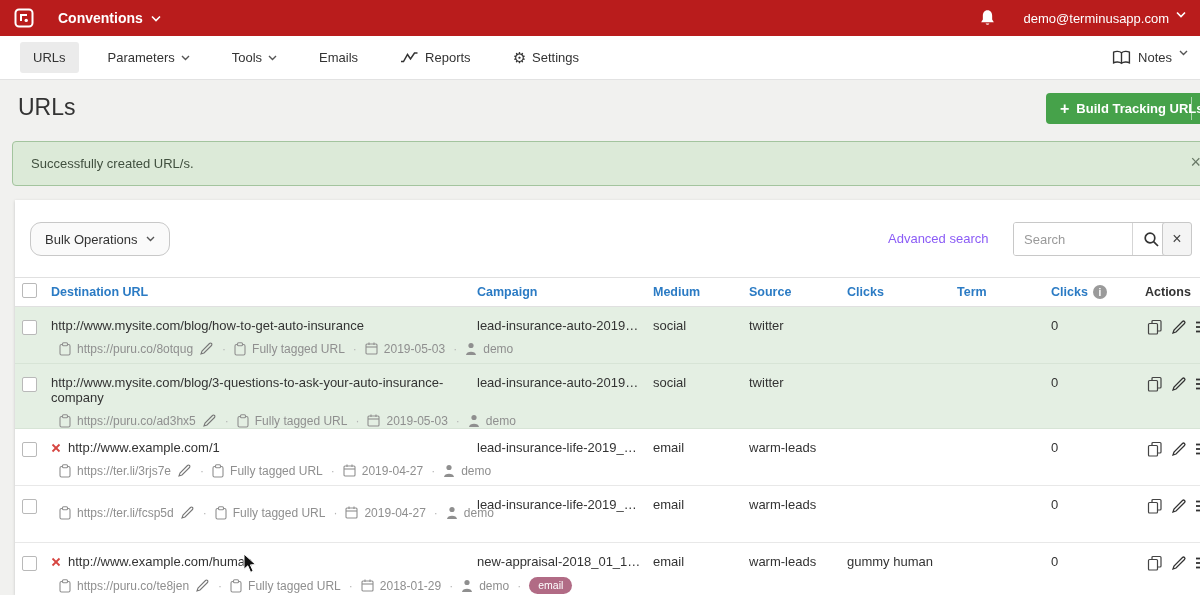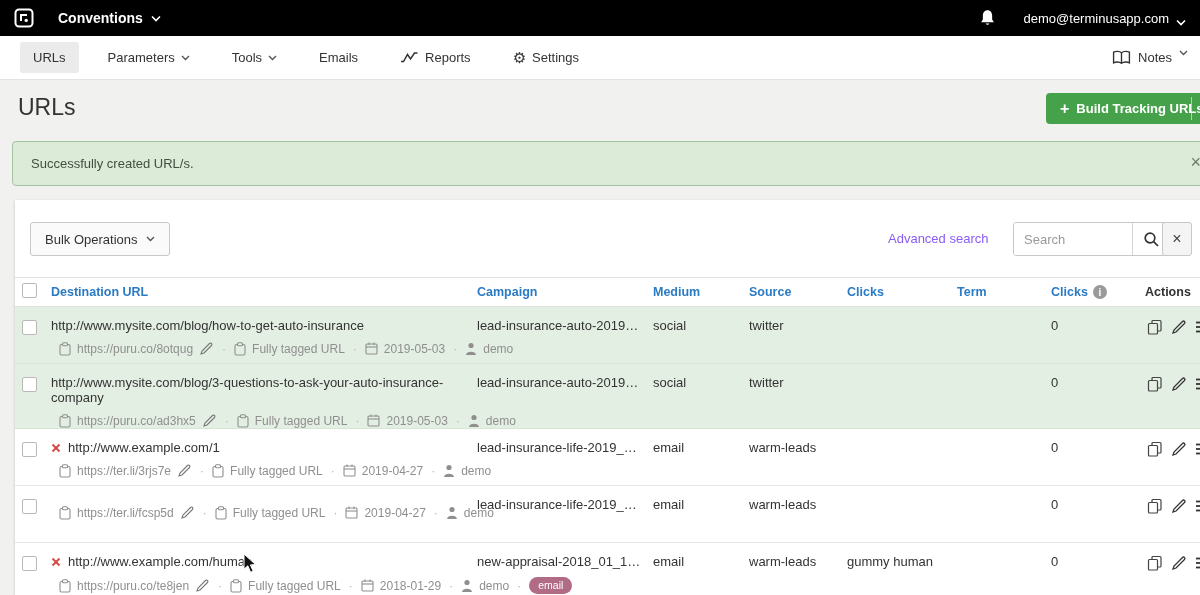--- a/index.html
+++ b/index.html
@@ -1,25 +1,25 @@
 <!DOCTYPE html>
 <html><head>
 <meta charset="utf-8">
 <style>
   * { margin:0; padding:0; box-sizing:border-box; }
   html,body { width:1200px; height:595px; overflow:hidden; }
   body { position:relative; background:#f1f1ef; font-family:"Liberation Sans", sans-serif; color:#333; }
 
   
-  .topbar { position:absolute; top:0; left:0; width:1200px; height:36px; background:#000000;
+  .topbar { position:absolute; top:0; left:0; width:1200px; height:36px; background:#b91c1c;
             display:flex; align-items:center; padding:0 14px; }
   .topbar .brand-wrap { display:flex; align-items:center; gap:8px; margin-left:24px; color:#fff; cursor:pointer; }
   .topbar .brand { font-size:14px; font-weight:bold; color:#fff; }
   .topbar .right { margin-left:auto; display:flex; align-items:center; gap:28px; color:#fff; }
-  .topbar .email-wrap { display:flex; align-items:flex-end; gap:7px; font-size:13px; color:#fff; }
+  .topbar .email-wrap { display:flex; align-items:flex-start; gap:7px; font-size:13px; color:#fff; }
   .chev { display:inline-block; line-height:0; }
 
   
   .mainnav { position:absolute; top:36px; left:0; width:1200px; height:44px; background:#fff;
              border-bottom:1px solid #e2e2e2; display:flex; align-items:center; padding:0 20px; font-size:13px; }
   .tab { display:flex; align-items:center; gap:6px; padding:8px 13px; margin-right:16px; color:#333; cursor:pointer; border-radius:3px; white-space:nowrap; }
   .tab.active { background:#ebebeb; }
   .mainnav .right { margin-left:auto; display:flex; gap:7px; margin-right:-8px; white-space:nowrap; }
 
   
@@ -34,21 +34,21 @@
   .alert { position:absolute; left:12px; top:141px; width:1196px; height:45px; background:#dcead8;
            border:1px solid #a3c49e; border-radius:4px; display:flex; align-items:center; padding:0 18px; }
   .alert .msg { font-size:13px; color:#41503f; }
   .alert .close { position:absolute; right:6px; top:11px; font-size:18px; color:#6a7a68; cursor:pointer; line-height:1; }
 
   
   .panel { position:absolute; left:15px; top:200px; width:1195px; height:395px; background:#fff;
            box-shadow:0 1px 3px rgba(0,0,0,.18); }
 
   .bulk-btn { position:absolute; left:15px; top:22px; height:34px; padding:0 14px; background:#fafafa;
-              border:1px solid #c8c8c8; border-radius:3px; font-size:13px; color:#333;
+              border:1px solid #c8c8c8; border-radius:11px; font-size:13px; color:#333;
               display:flex; align-items:center; gap:8px; cursor:pointer; }
   .adv-link { position:absolute; left:873px; top:31px; font-size:13px; color:#8b5cf6; cursor:pointer; text-decoration:none; }
   .search-group { position:absolute; left:998px; top:22px; height:34px; display:flex; border:1px solid #c8c8c8; border-radius:3px; overflow:hidden; }
   .search-input { width:118px; height:32px; border:none; outline:none; padding:0 10px; font-size:13px; font-family:inherit; color:#333; }
   .search-input::placeholder { color:#9a9a9a; }
   .search-btn { width:37px; height:32px; background:#fff; border:none; border-left:1px solid #d5d5d5;
                 display:flex; align-items:center; justify-content:center; cursor:pointer; }
   .clear-btn { position:absolute; left:1147px; top:22px; width:30px; height:34px; background:#f4f4f4;
                border:1px solid #c8c8c8; border-radius:3px; font-size:16px; color:#444; cursor:pointer; }
 

